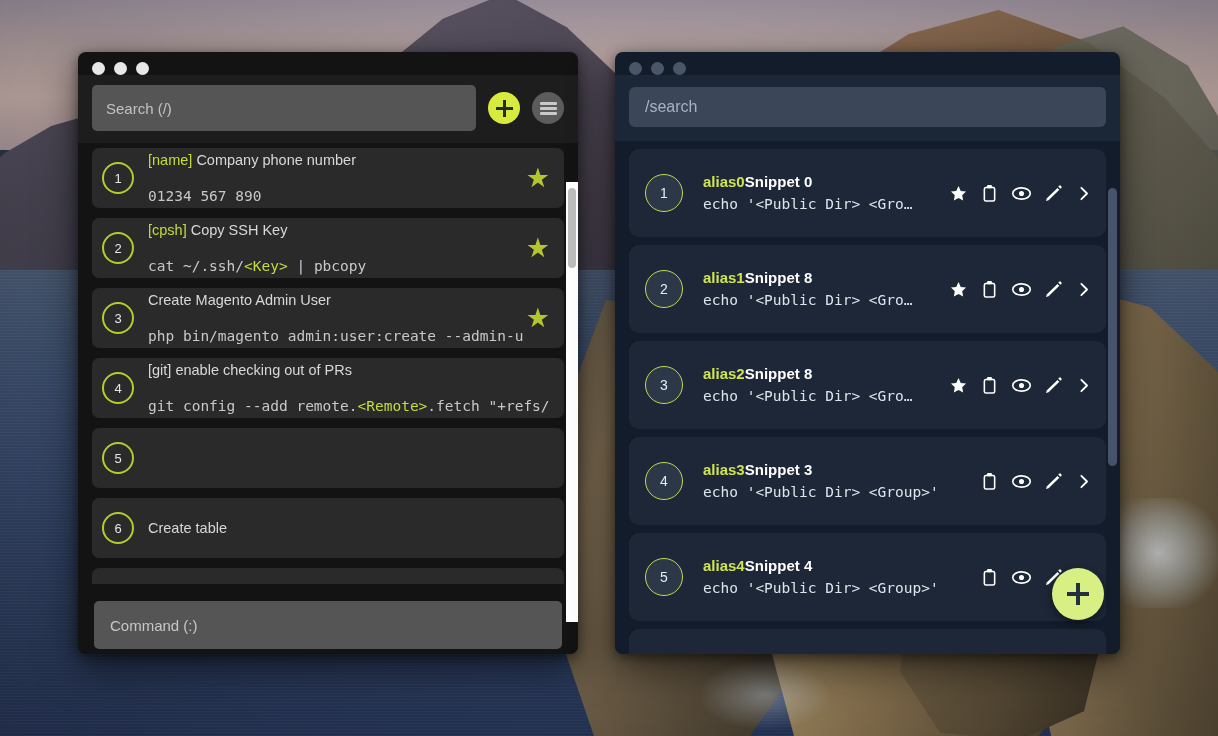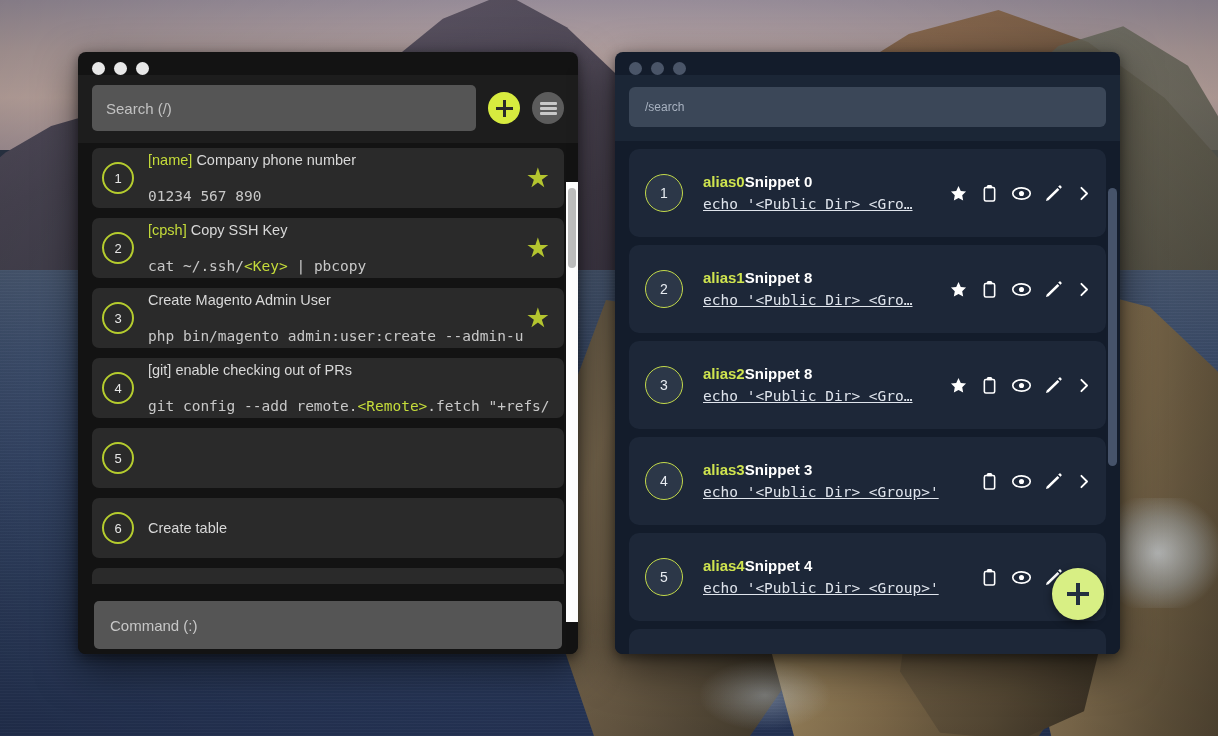--- a/index.html
+++ b/index.html
@@ -228,21 +228,21 @@
   #win-right {
     left: 615px; top: 52px; width: 505px; height: 602px;
     background: #131c2b;
   }
   #win-right .titlebar { padding: 10px 0 0 14px; }
   #win-right .dot { background: #4a5568; }
   #win-right .header-row { padding: 12px 14px 14px 14px; background: #1b2636; }
   #win-right .search-box {
     height: 40px; border-radius: 6px;
     background: #3b4758; color: #e6eaf0;
-    font-size: 12px; padding: 8px 16px;
+    font-size: 16px; padding: 8px 16px;
   }
   #win-right .search-box::placeholder { color: #a8b2c0; }
 
   #win-right .list-area {
     position: relative;
     height: 514px;
     background: #131c2b;
     padding: 8px 14px 0 14px;
     overflow: hidden;
   }
@@ -263,21 +263,21 @@
     display: flex; align-items: center; justify-content: center;
     font-size: 14px; color: #e8ecf2;
     margin-right: 20px;
   }
   .rrow-text { flex: 1; min-width: 0; }
   .rrow-title { font-size: 15px; line-height: 22px; white-space: nowrap; }
   .rrow-title .alias { color: #cfe44f; font-weight: bold; margin-right: 0; }
   .rrow-title .name { color: #ffffff; font-weight: bold; }
   .rrow-cmd {
     font-family: "DejaVu Sans Mono", monospace;
-    font-size: 14.5px; color: #dfe4ec; line-height: 22px; white-space: nowrap; text-decoration: underline;
+    font-size: 14.5px; color: #dfe4ec; line-height: 22px; white-space: nowrap;
   }
   .rrow-icons { display: flex; align-items: center; gap: 12px; flex: 0 0 auto; }
   .ricon { color: #ffffff; display: flex; align-items: center; justify-content: center; cursor: pointer; }
   .ricon svg { display: block; }
   .rrow-stub { height: 26px; background: #1d2738; border-radius: 10px 10px 0 0; }
 
   .sb-right-track {
     position: absolute; right: 2px; top: 132px; width: 10px; height: 470px;
   }
   .sb-right-thumb {

